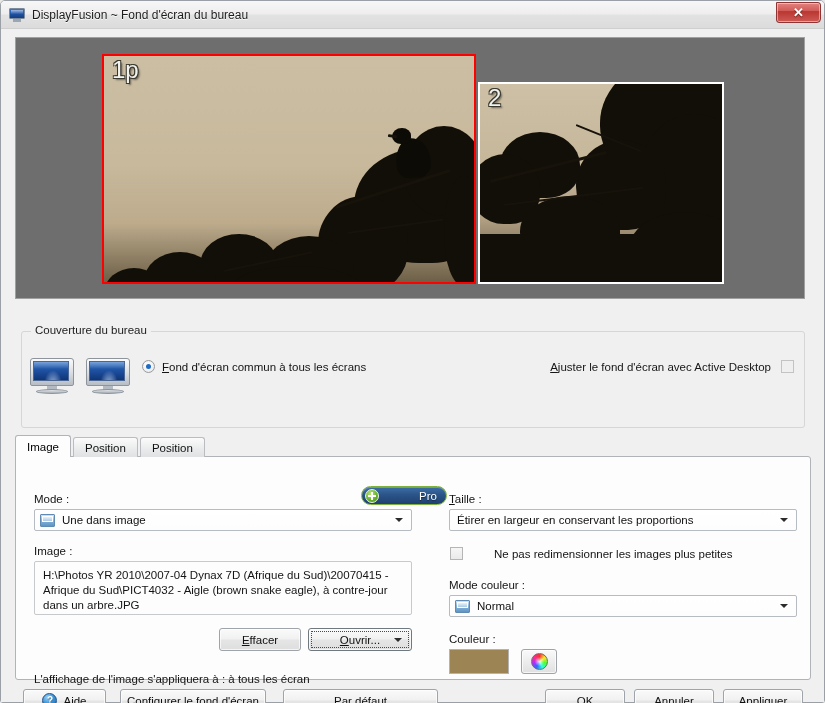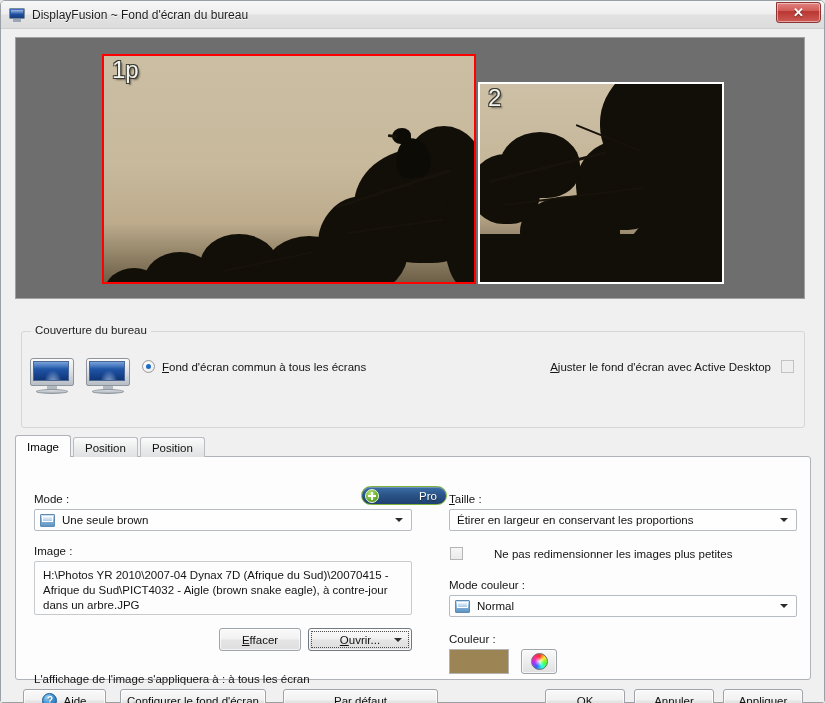--- a/index.html
+++ b/index.html
@@ -601,21 +601,21 @@
 
         <div class="fld-label" style="left:18px; top:36px;">Mode :</div>
 
         <div class="pro-badge" style="left:345px; top:29px;">
           <div class="plus"></div>
           <div class="ptxt">Pro</div>
         </div>
 
         <div class="combo" style="left:18px; top:52px; width:378px;">
           <div class="mini-scr"></div>
-          <div class="ctext">Une seule brown</div>
+          <div class="ctext">Une dans image</div>
           <div class="arrow"></div>
         </div>
 
         <div class="fld-label" style="left:18px; top:88px;">Image :</div>
 
         <div class="path-box" style="left:18px; top:104px; width:378px; height:54px;">H:\Photos YR 2010\2007-04 Dynax 7D (Afrique du Sud)\20070415 - Afrique du Sud\PICT4032 - Aigle (brown snake eagle), à contre-jour dans un arbre.JPG</div>
 
         <div class="btn" style="left:203px; top:171px; width:82px;">
           <span><u>E</u><span>ffacer</span></span>
         </div>

